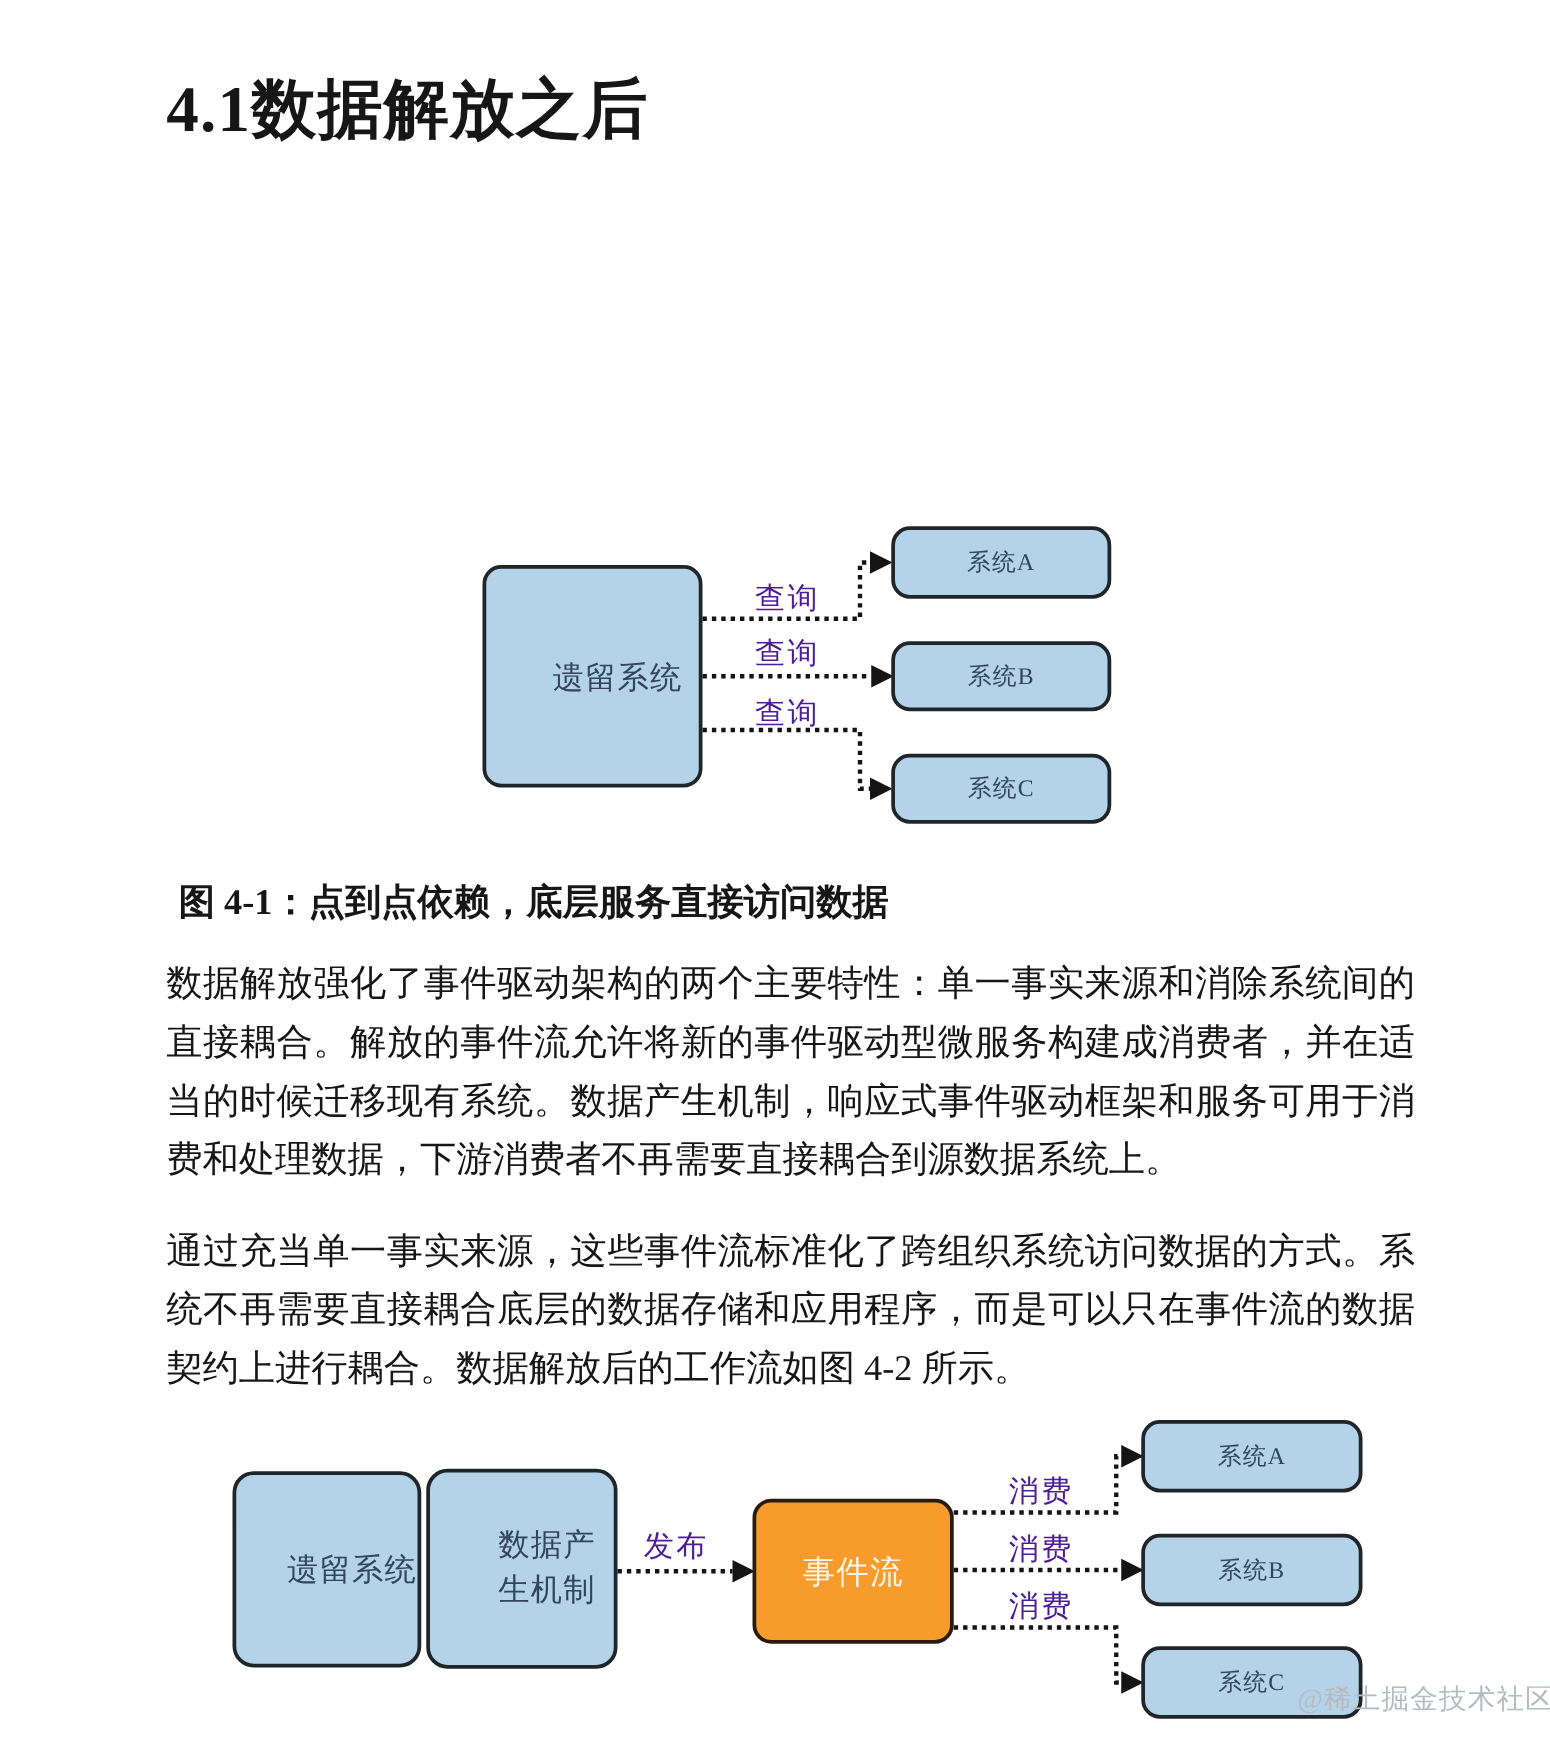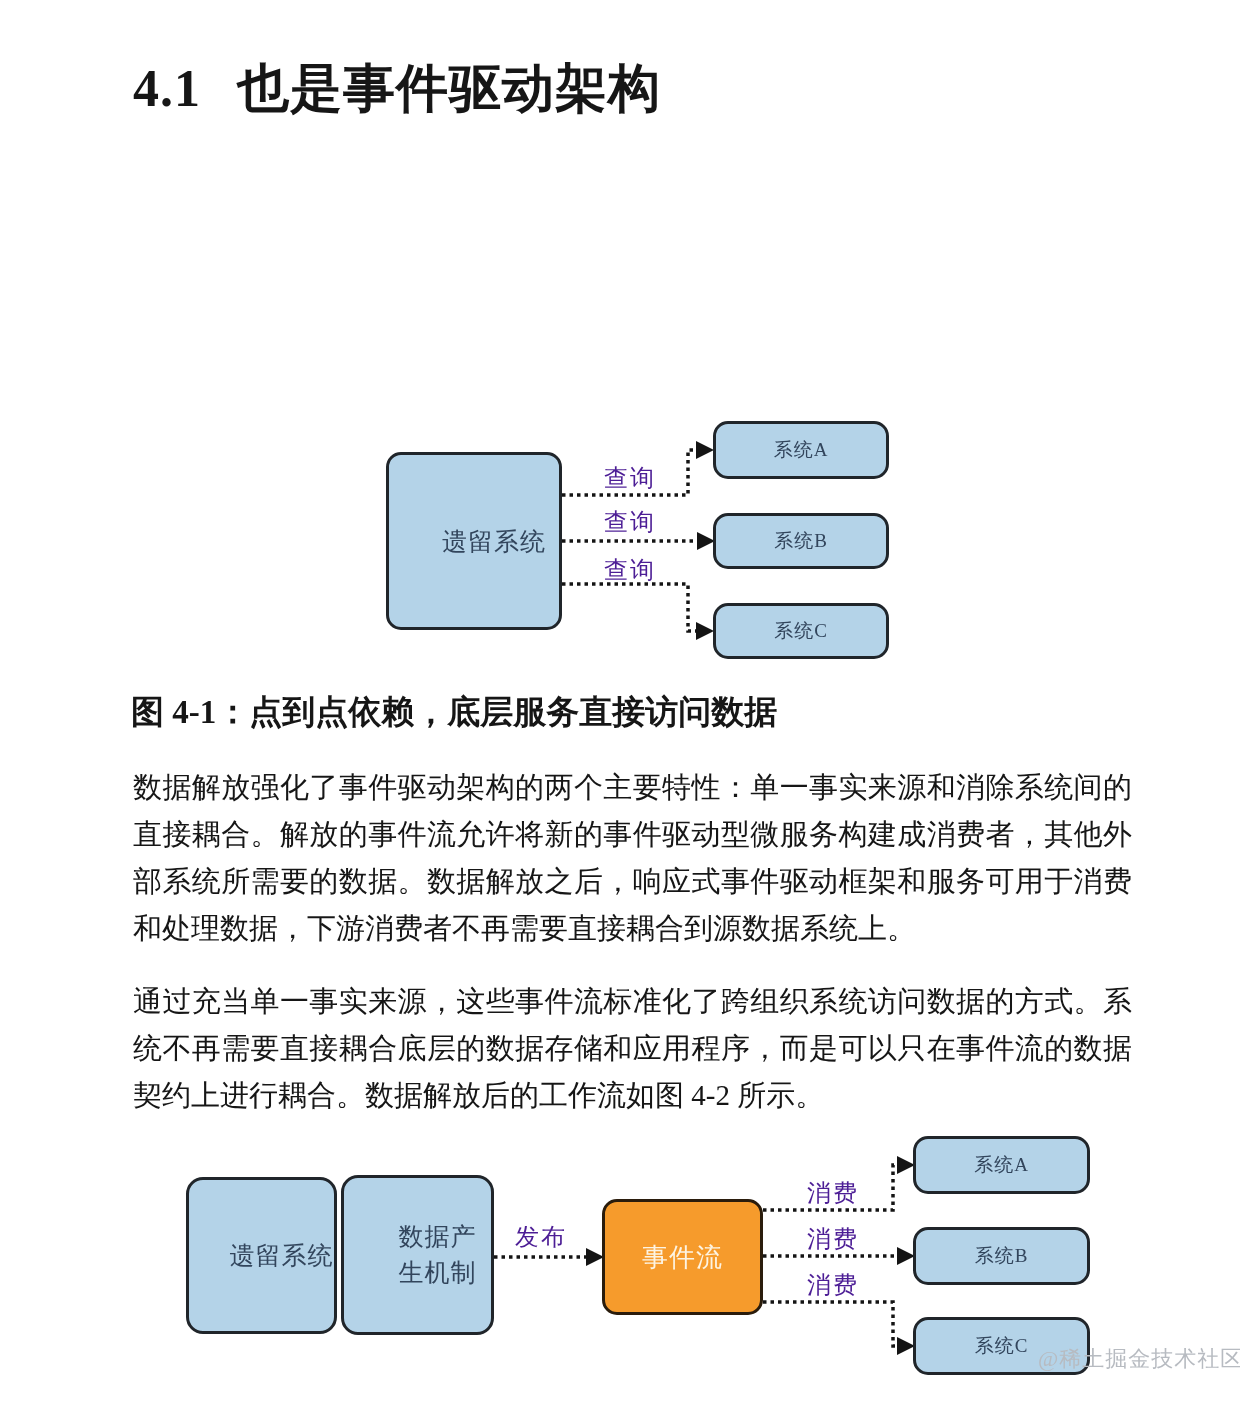--- a/index.html
+++ b/index.html
@@ -7,32 +7,32 @@
     position:relative; width:1240px; height:1401px; margin:0 auto;
     background:var(--page-bg,#fff); overflow:hidden;
     font-family:"Liberation Serif","DejaVu Serif",serif;
     color:var(--text,#161616);
   }
   .heading {
     position:absolute; left:133px; top:56px; margin:0;
     font-size:52px; line-height:1.25; font-weight:600; letter-spacing:1px;
     white-space:nowrap;
   }
-  .heading .num { margin-right:36px; }
+  .heading .num { }
   .para {
     position:absolute; left:133px; width:999px; margin:0;
     font-size:29px; line-height:47px; text-align:justify; text-justify:inter-ideograph;
   }
   #p1 { top:166px; }
   #p2 { top:764px; }
   #p3 { top:978px; }
   .bold-term { font-weight:bold; }
   .fig-caption {
-    position:absolute; left:131px; top:690px; margin:0;
-    font-size:33px; font-weight:bold; white-space:nowrap;
+    position:absolute; left:131px; top:690px; margin:12px;
+    font-size:29px; font-weight:bold; white-space:nowrap;
   }
   .fig { position:absolute; left:0; width:1240px; }
   #fig1 { top:418px; height:252px; }
   #fig2 { top:1115px; height:286px; }
   .svg-layer { position:absolute; left:0; top:0; }
   .node {
     position:absolute; box-sizing:border-box;
     background:var(--box-blue,#b4d3e8);
     border:3px solid var(--box-border,#20252a);
     border-radius:15px;
@@ -56,21 +56,21 @@
     position:absolute; left:1038px; top:1344px;
     font-size:22px; color:var(--watermark,#b7bbc1);
     letter-spacing:1px; white-space:nowrap; z-index:5;
   }
 </style>
 </head>
 <body>
 
 <div class="page">
 
-  <h1 class="heading"><span class="num">4.1</span><span>也是事件驱动架构</span></h1>
+  <h1 class="heading"><span class="num">4.1</span><span>数据解放之后</span></h1>
 
 
   <div class="fig" id="fig1">
     <svg class="svg-layer" width="1240" height="252" viewBox="0 0 1240 252">
       <g>
         <polyline points="562,77 688,77 688,32 696,32" fill="none" stroke="#141414" stroke-width="3.5" stroke-dasharray="3.5 4"></polyline>
         <polygon points="696,23 714,32 696,41" fill="#141414"></polygon>
       </g>
       <g>
         <polyline points="562,123 697,123" fill="none" stroke="#141414" stroke-width="3.5" stroke-dasharray="3.5 4"></polyline>
@@ -85,21 +85,21 @@
     <div class="node" style="left:713px; top:3px; width:176px; height:58px;">系统A</div>
     <div class="node" style="left:713px; top:95px; width:176px; height:56px;">系统B</div>
     <div class="node" style="left:713px; top:185px; width:176px; height:56px;">系统C</div>
     <div class="edge-label" style="left:600px; top:44px;">查询</div>
     <div class="edge-label" style="left:600px; top:88px;">查询</div>
     <div class="edge-label" style="left:600px; top:136px;">查询</div>
   </div>
 
   <p class="fig-caption">图 4-1：点到点依赖，底层服务直接访问数据</p>
 
-  <p class="para" id="p2">数据解放强化了事件驱动架构的两个主要特性：单一事实来源和消除系统间的直接耦合。解放的事件流允许将新的事件驱动型微服务构建成消费者，其他外部系统所需要的数据。数据解放之后，响应式事件驱动框架和服务可用于消费和处理数据，下游消费者不再需要直接耦合到源数据系统上。</p>
+  <p class="para" id="p2">数据解放强化了事件驱动架构的两个主要特性：单一事实来源和消除系统间的直接耦合。解放的事件流允许将新的事件驱动型微服务构建成消费者，并在适当的时候迁移现有系统。数据产生机制，响应式事件驱动框架和服务可用于消费和处理数据，下游消费者不再需要直接耦合到源数据系统上。</p>
 
   <p class="para" id="p3">通过充当单一事实来源，这些事件流标准化了跨组织系统访问数据的方式。系统不再需要直接耦合底层的数据存储和应用程序，而是可以只在事件流的数据契约上进行耦合。数据解放后的工作流如图 4-2 所示。</p>
 
   <div class="fig" id="fig2">
     <svg class="svg-layer" width="1240" height="286" viewBox="0 0 1240 286">
       <g>
         <polyline points="494,142 586,142" fill="none" stroke="#141414" stroke-width="3.5" stroke-dasharray="3.5 4"></polyline>
         <polygon points="586,133 604,142 586,151" fill="#141414"></polygon>
       </g>
       <g>

